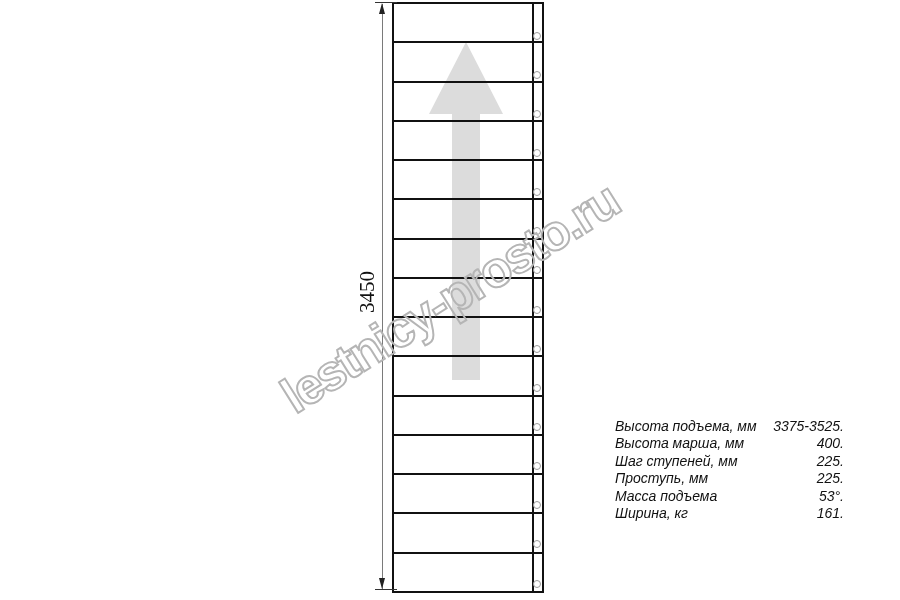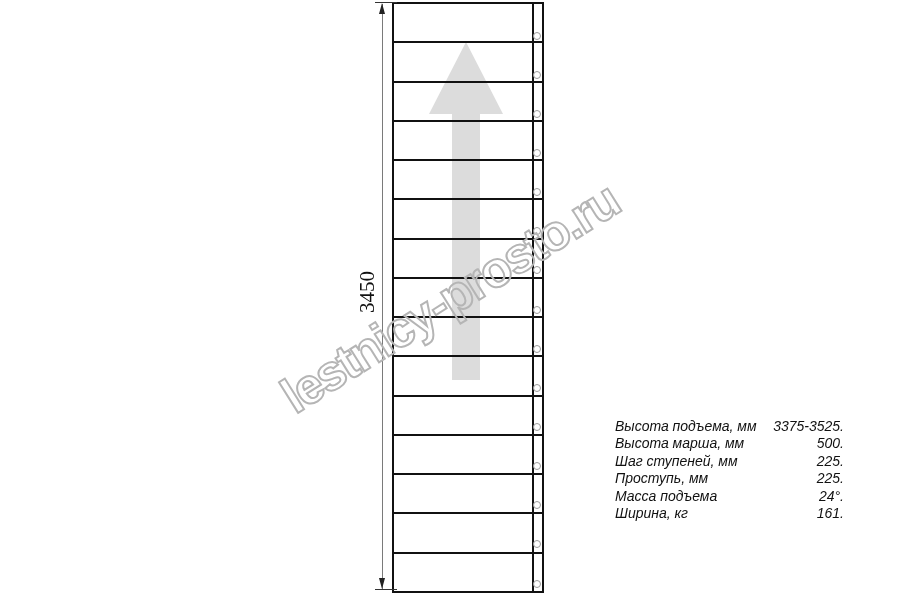--- a/index.html
+++ b/index.html
@@ -121,33 +121,33 @@
   <div class="dim-arrow down"></div>
   <div class="dim-label">3450</div>
 
   <div class="specs">
       <div class="spec-row">
         <span class="spec-label">Высота подъема, мм</span>
         <span class="spec-value">3375-3525.</span>
       </div>
       <div class="spec-row">
         <span class="spec-label">Высота марша, мм</span>
-        <span class="spec-value">500.</span>
+        <span class="spec-value">400.</span>
       </div>
       <div class="spec-row">
         <span class="spec-label">Шаг ступеней, мм</span>
         <span class="spec-value">225.</span>
       </div>
       <div class="spec-row">
         <span class="spec-label">Проступь, мм</span>
         <span class="spec-value">225.</span>
       </div>
       <div class="spec-row">
         <span class="spec-label">Масса подъема</span>
-        <span class="spec-value">24°.</span>
+        <span class="spec-value">53°.</span>
       </div>
       <div class="spec-row">
         <span class="spec-label">Ширина, кг</span>
         <span class="spec-value">161.</span>
       </div>
     </div>
 
   <div class="watermark">lestnicy-prosto.ru</div>
 
 </div>

